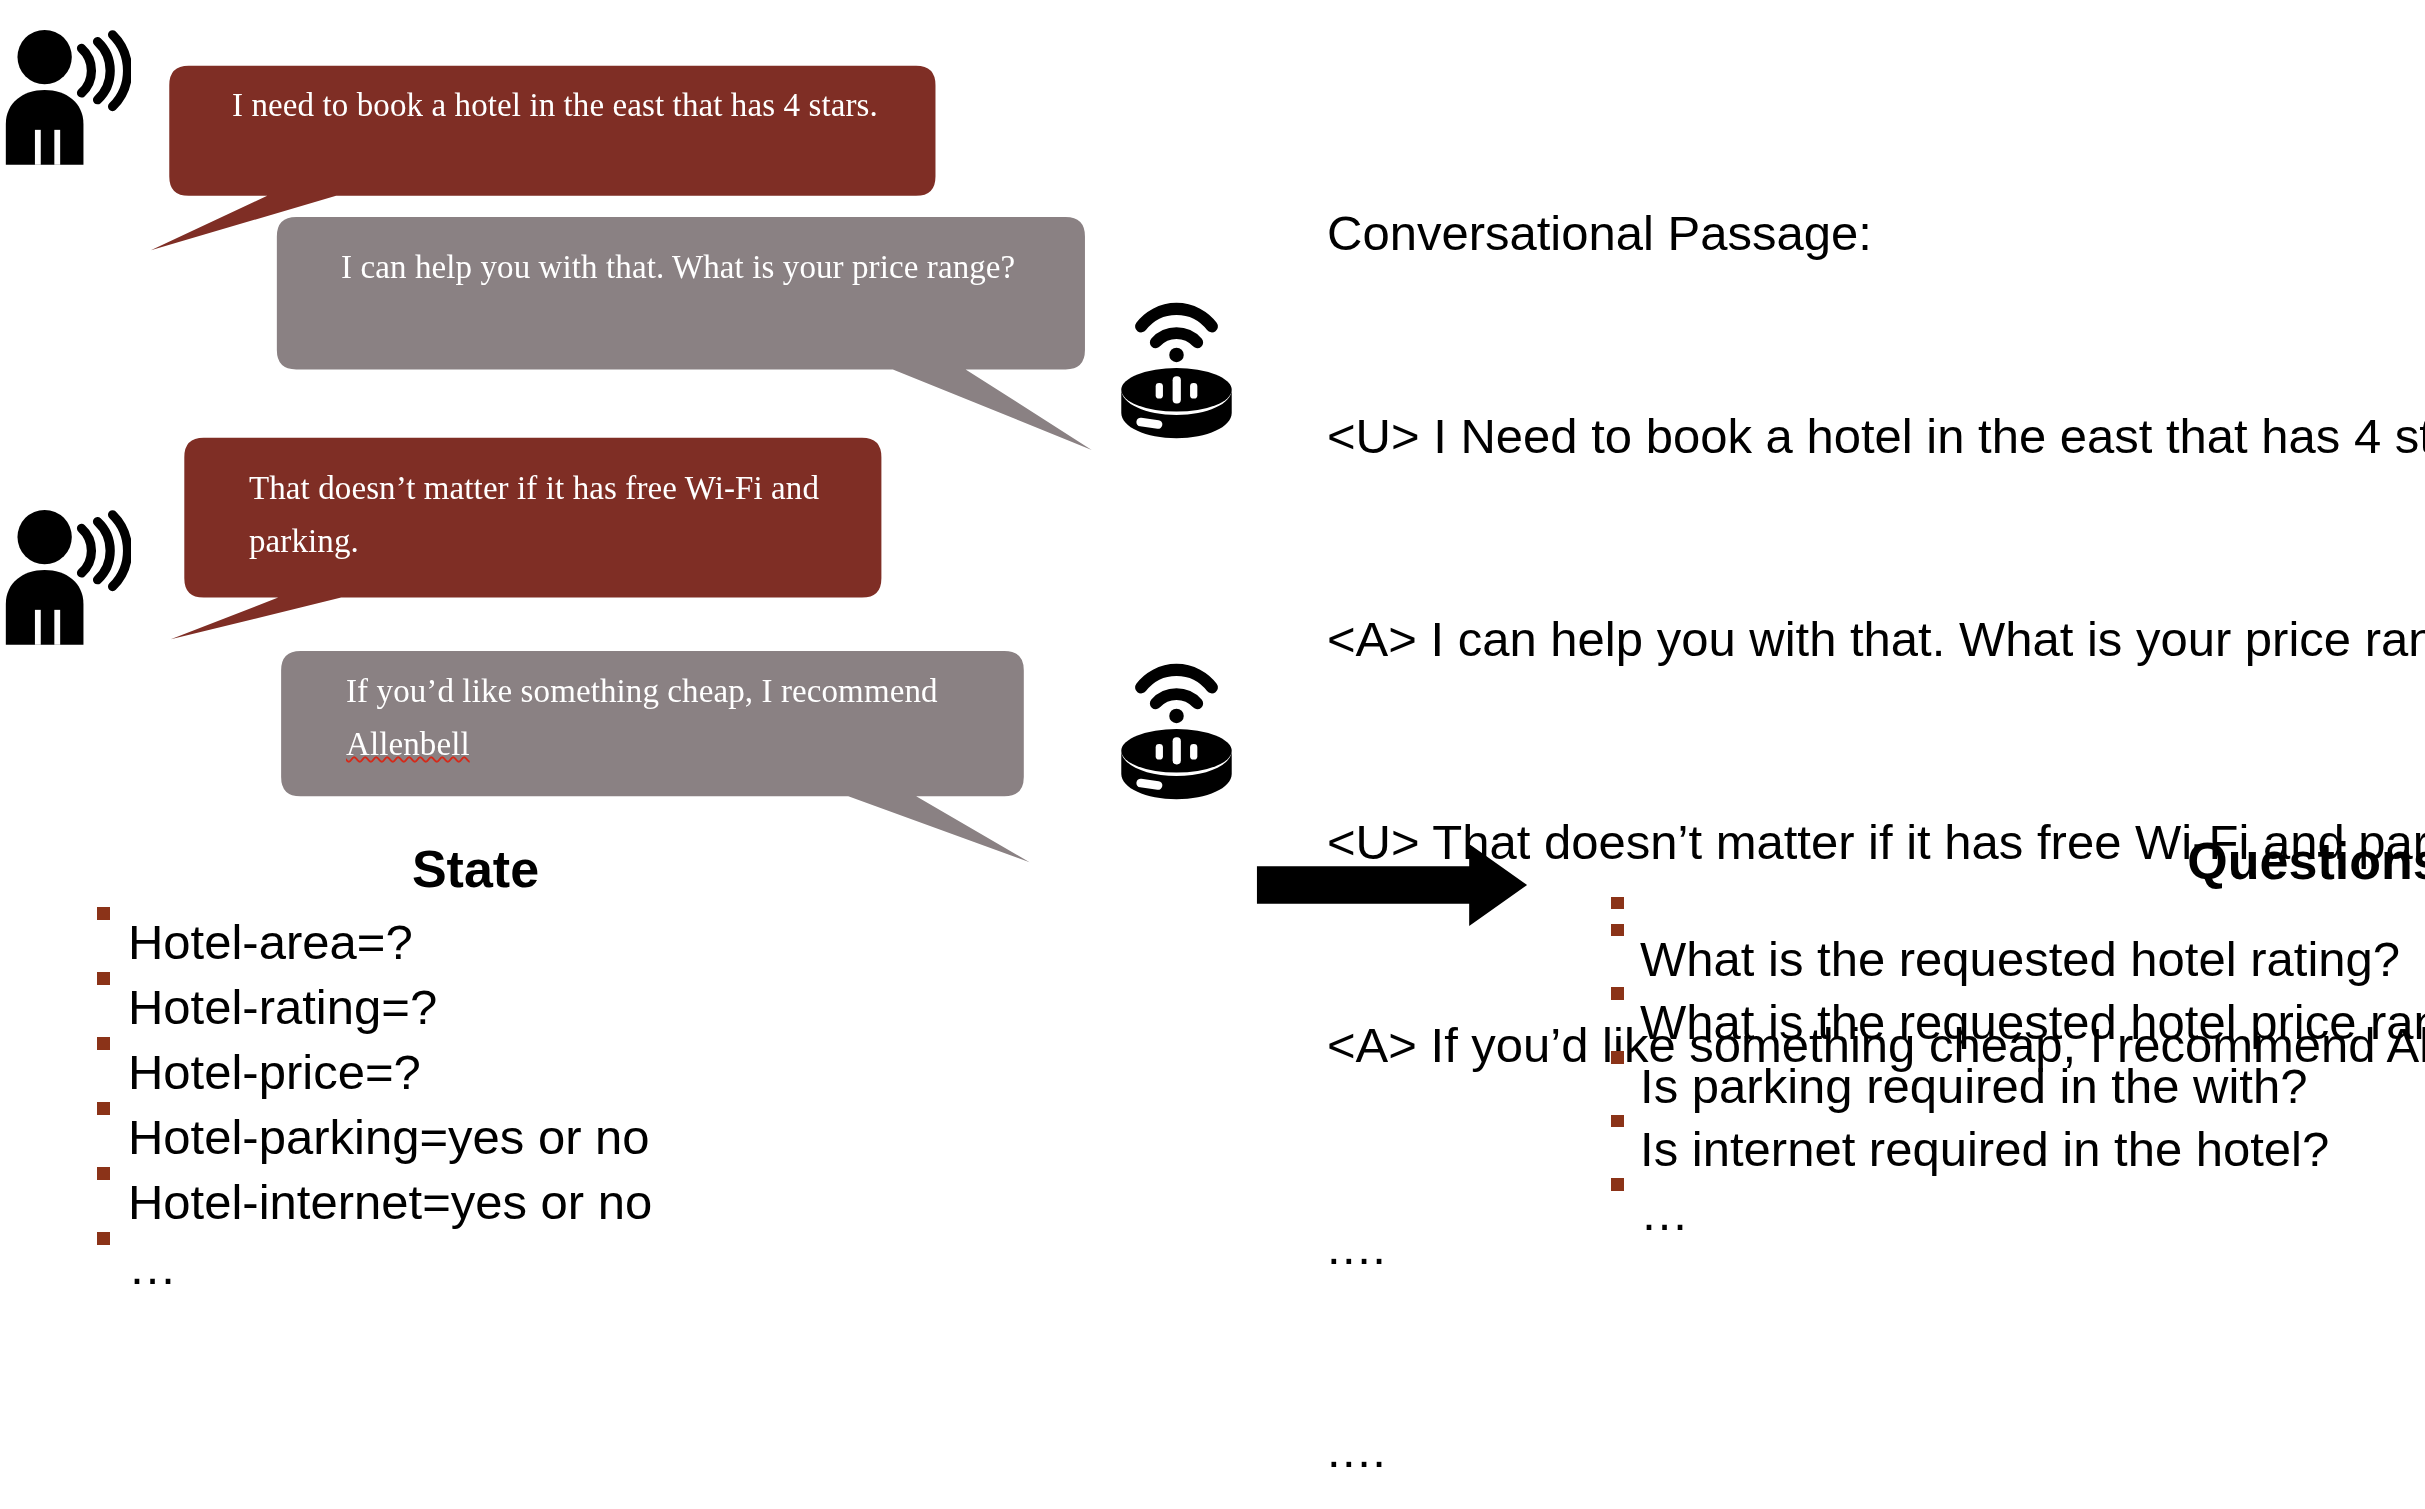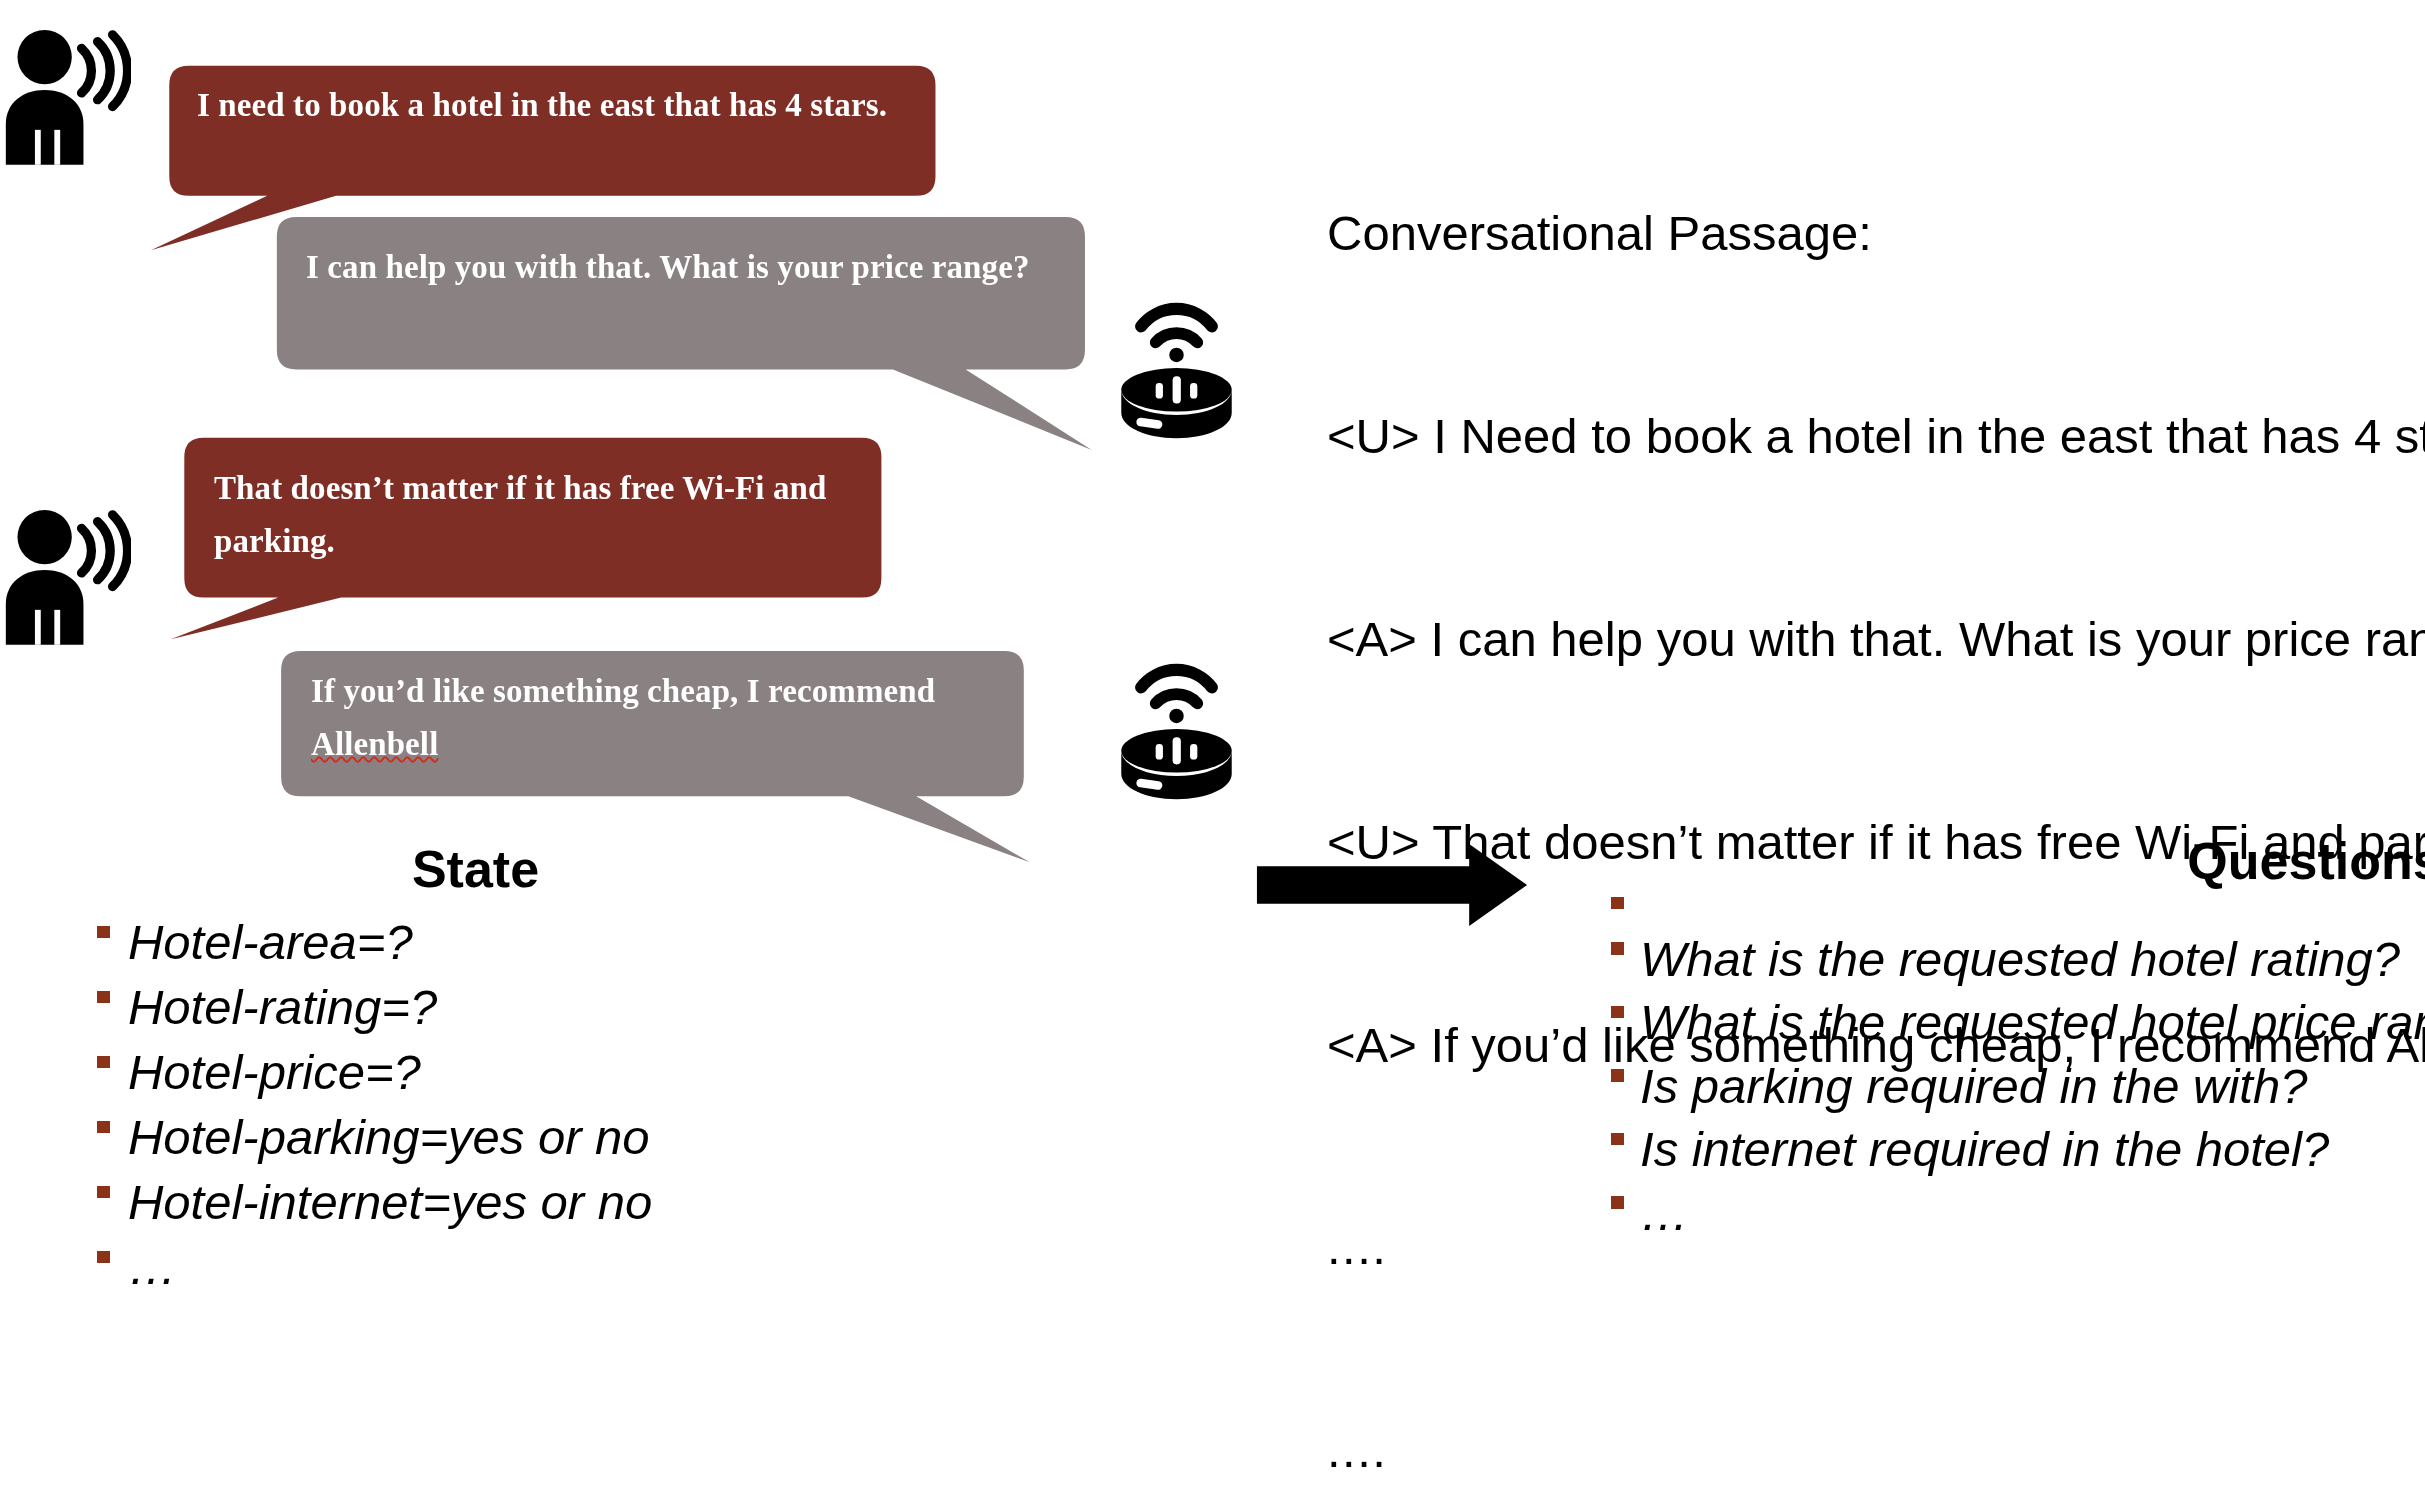--- a/index.html
+++ b/index.html
@@ -38,24 +38,25 @@
   .bubble-wrap { position: absolute; }
   .bubble-wrap svg {
     position: absolute;
     left: 0; top: 0;
     overflow: visible;
   }
   .bubble-text {
     position: absolute;
     color: #ffffff;
     font-family: "Liberation Serif", serif;
-    font-weight: 700;
+    font-weight: 400;
     line-height: 1.62;
     white-space: pre-line;
     letter-spacing: 0.1px;
+    margin-left: 35px;
   }
   .spell-underline {
     text-decoration: underline;
     text-decoration-color: #d42a1a;
     text-decoration-style: wavy;
     text-decoration-thickness: 1.9px;
     text-underline-offset: 1px;
   }
 
   
@@ -83,26 +84,25 @@
     font-family: "Liberation Sans", sans-serif;
     font-weight: bold;
     font-size: 52px;
     color: #000000;
     text-align: center;
     line-height: 1.0;
   }
   .bullet-list { margin: 0; padding: 0; list-style: none; }
   .bullet-item {
     display: flex;
-    align-items: center;
+    align-items: flex-start;
     font-family: "Liberation Sans", sans-serif;
     font-size: 49px;
     color: #000000;
     line-height: 1.0;
-    font-style: italic;
   }
   .bullet-sq {
     flex: 0 0 auto;
     width: 12.6px;
     height: 12.6px;
     background: #8b3318;
     margin-right: 18.4px;
     position: relative;
     top: -10.7px;
   }

